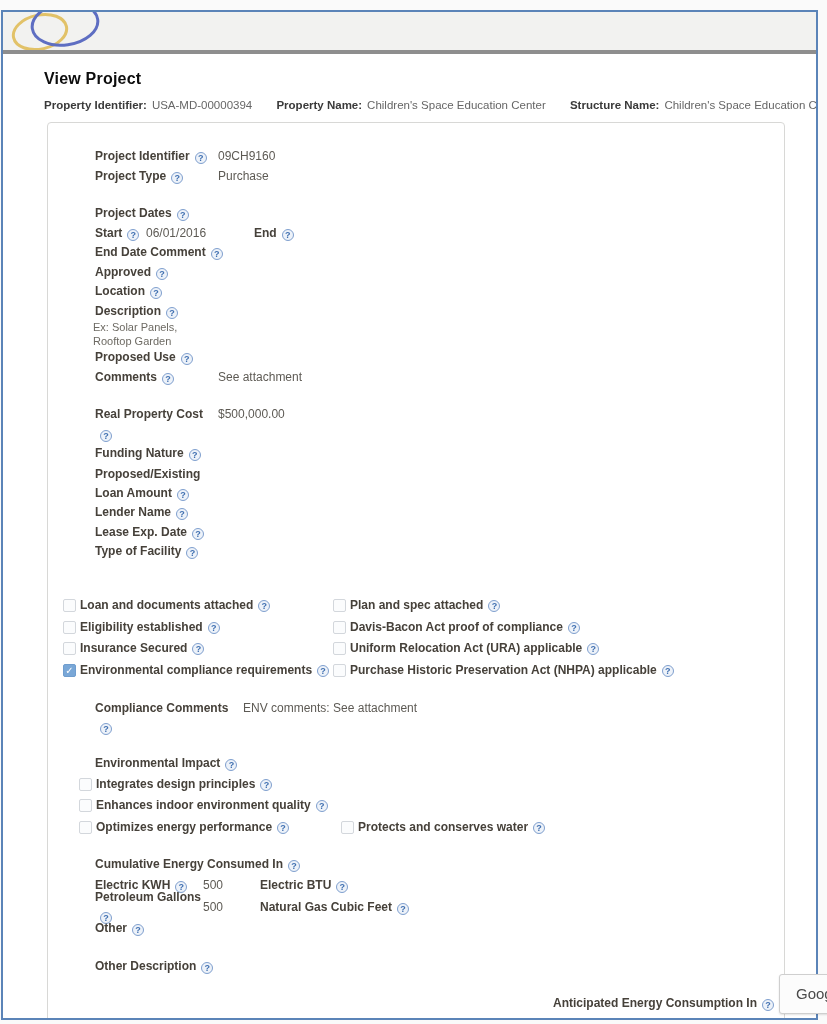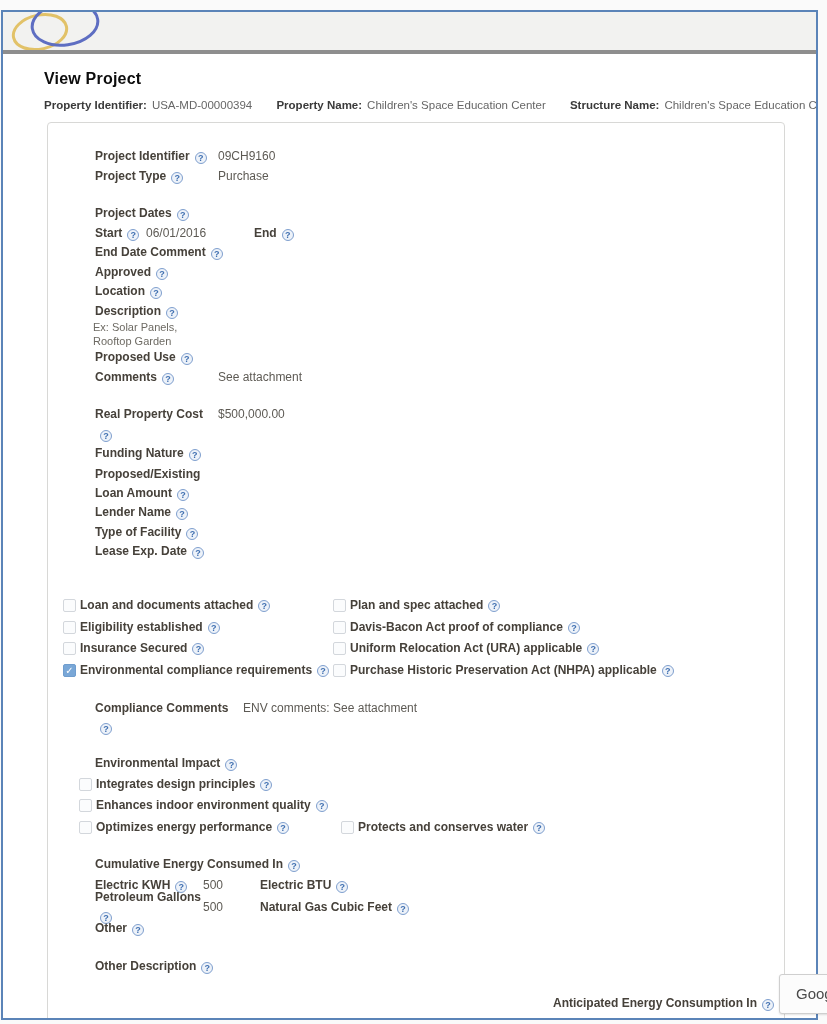--- a/index.html
+++ b/index.html
@@ -151,24 +151,24 @@
         <div style="line-height:17px; padding:2px 0 1px;">
           <div class="flabel">Proposed/Existing</div>
         </div>
         <div class="frow">
           <span class="flabel"><span>Loan Amount</span><span class="q"></span></span>
         </div>
         <div class="frow">
           <span class="flabel"><span>Lender Name</span><span class="q"></span></span>
         </div>
         <div class="frow">
+          <span class="flabel"><span>Lease Exp. Date</span><span class="q"></span></span>
+        </div>
+        <div class="frow">
           <span class="flabel"><span>Type of Facility</span><span class="q"></span></span>
-        </div>
-        <div class="frow">
-          <span class="flabel"><span>Lease Exp. Date</span><span class="q"></span></span>
         </div>
 
         <div class="gap33"></div>
 
         <div class="cbsection">
           <div class="cbrow">
             <div class="cb-item cb-left270">
               <span class="cb"></span>
               <span class="cb-label">Loan and documents attached</span>
                 <span class="q"></span>

